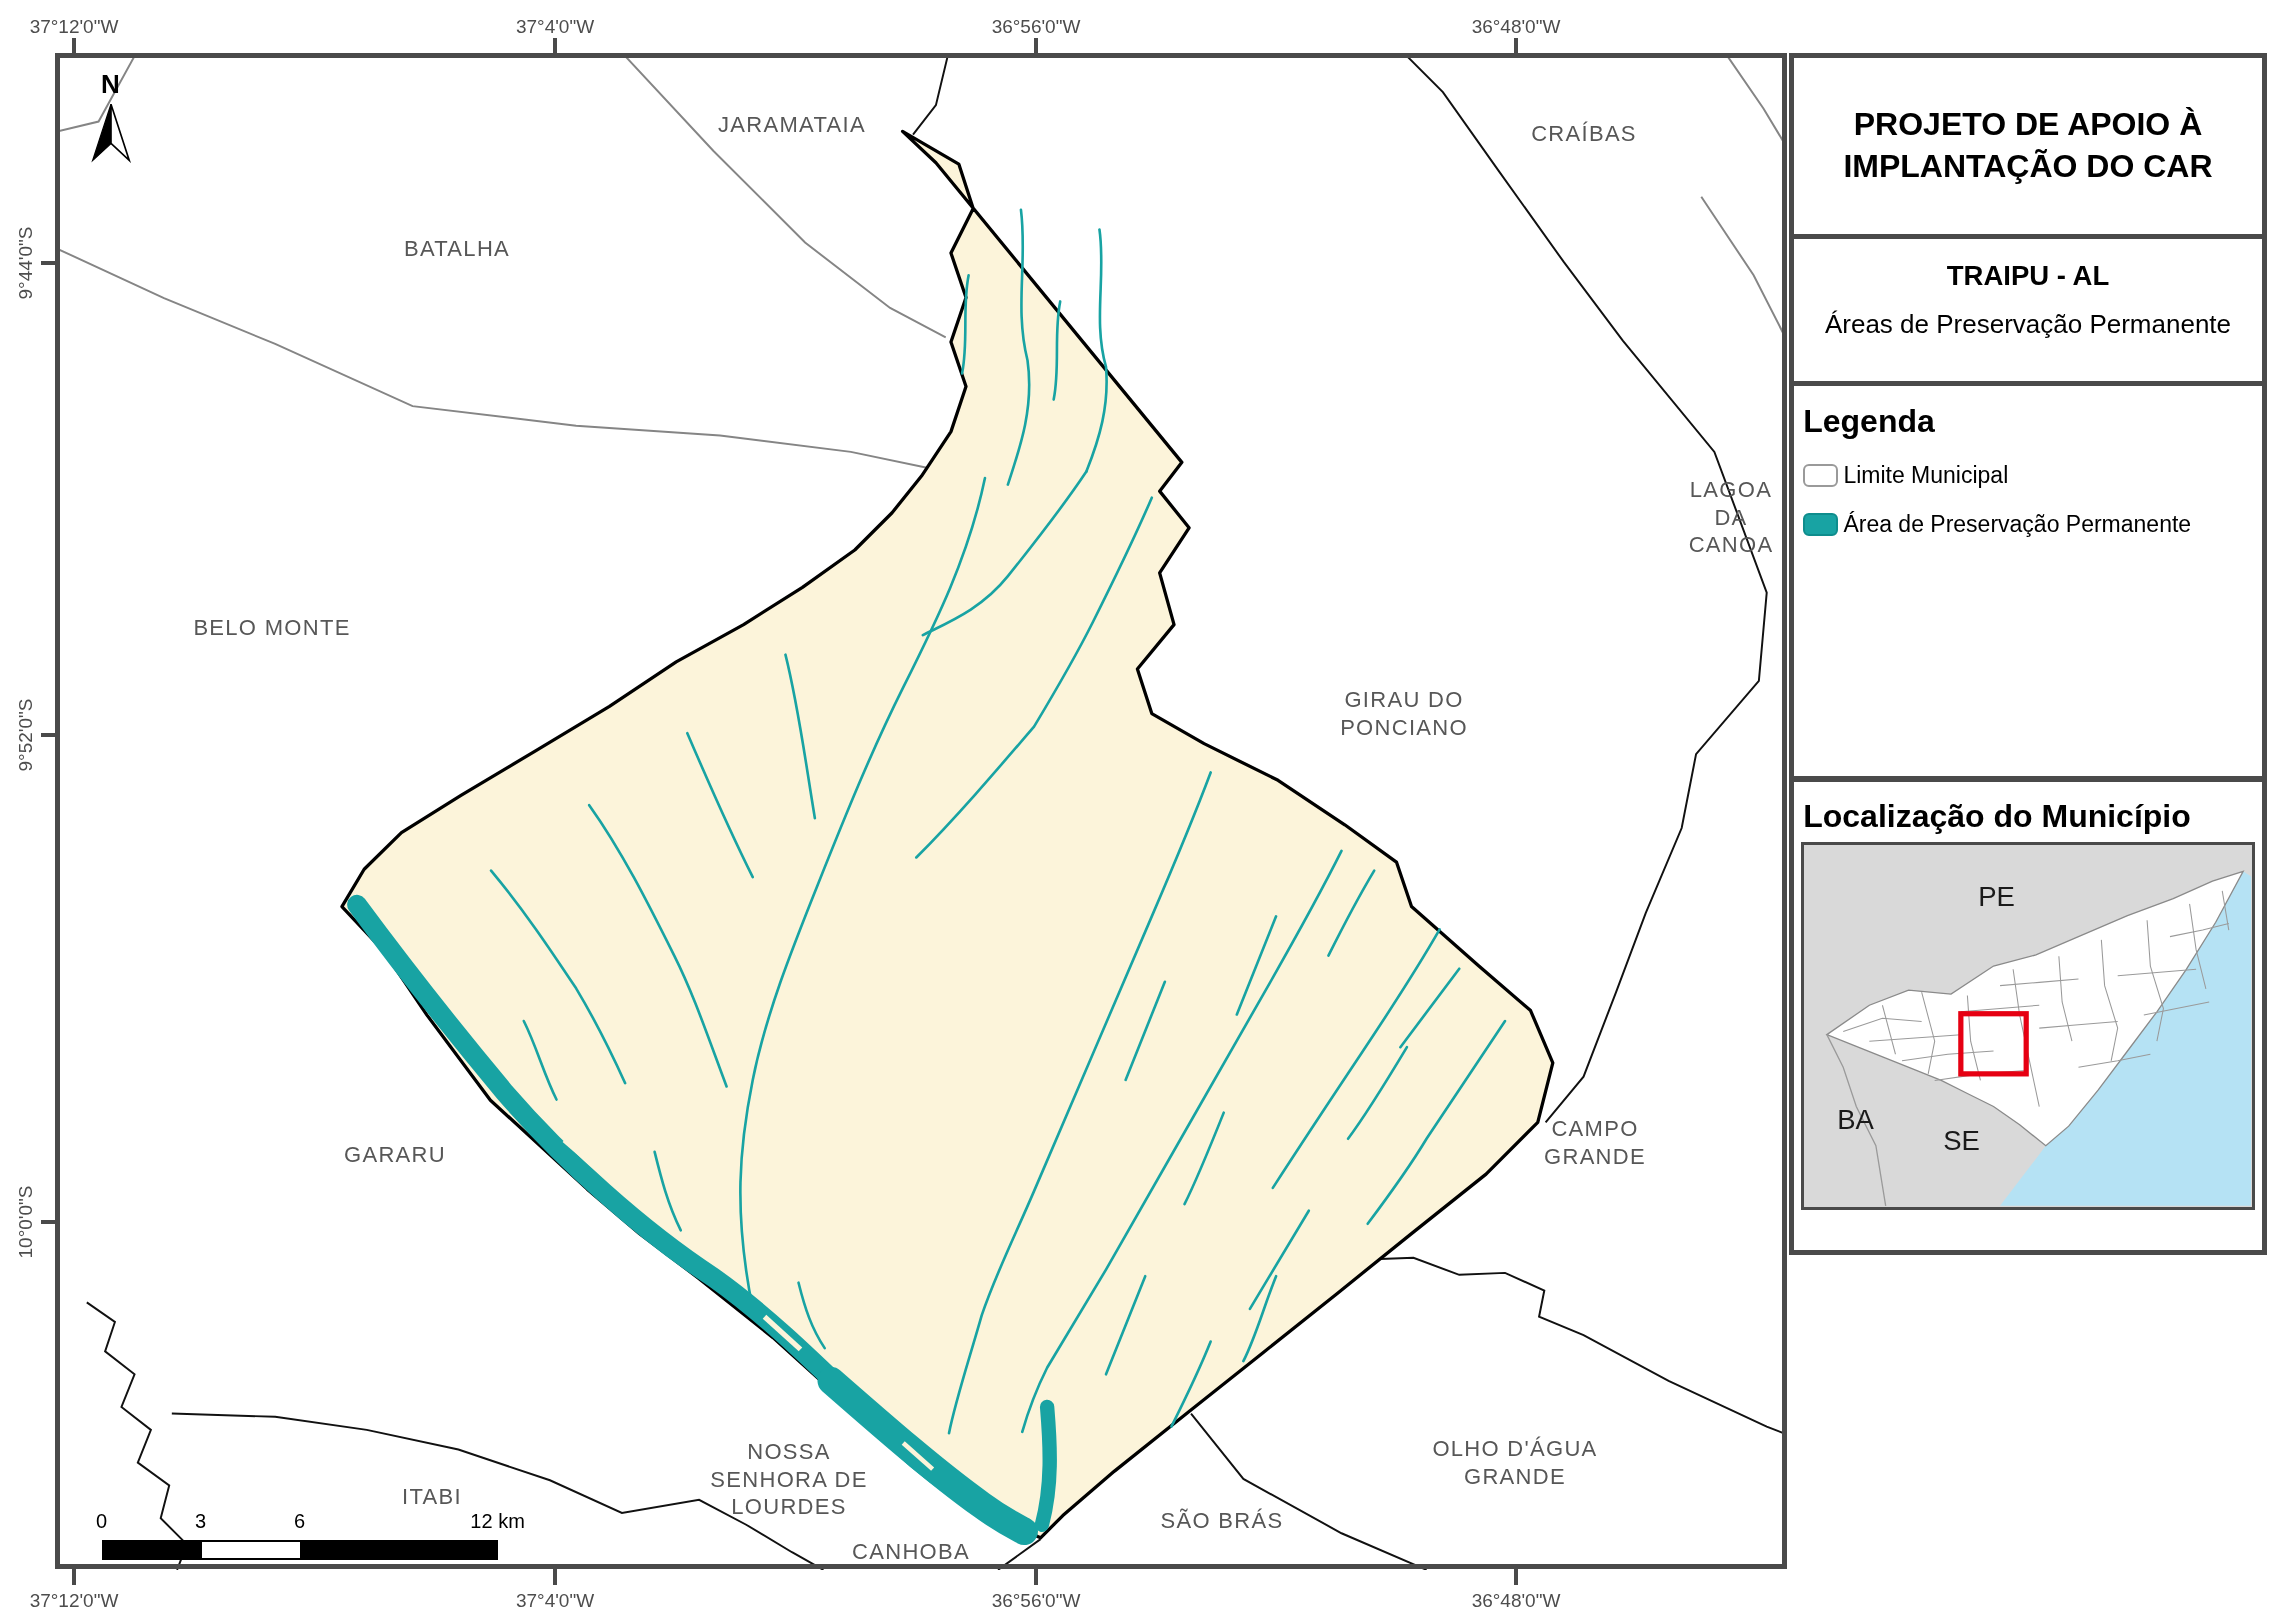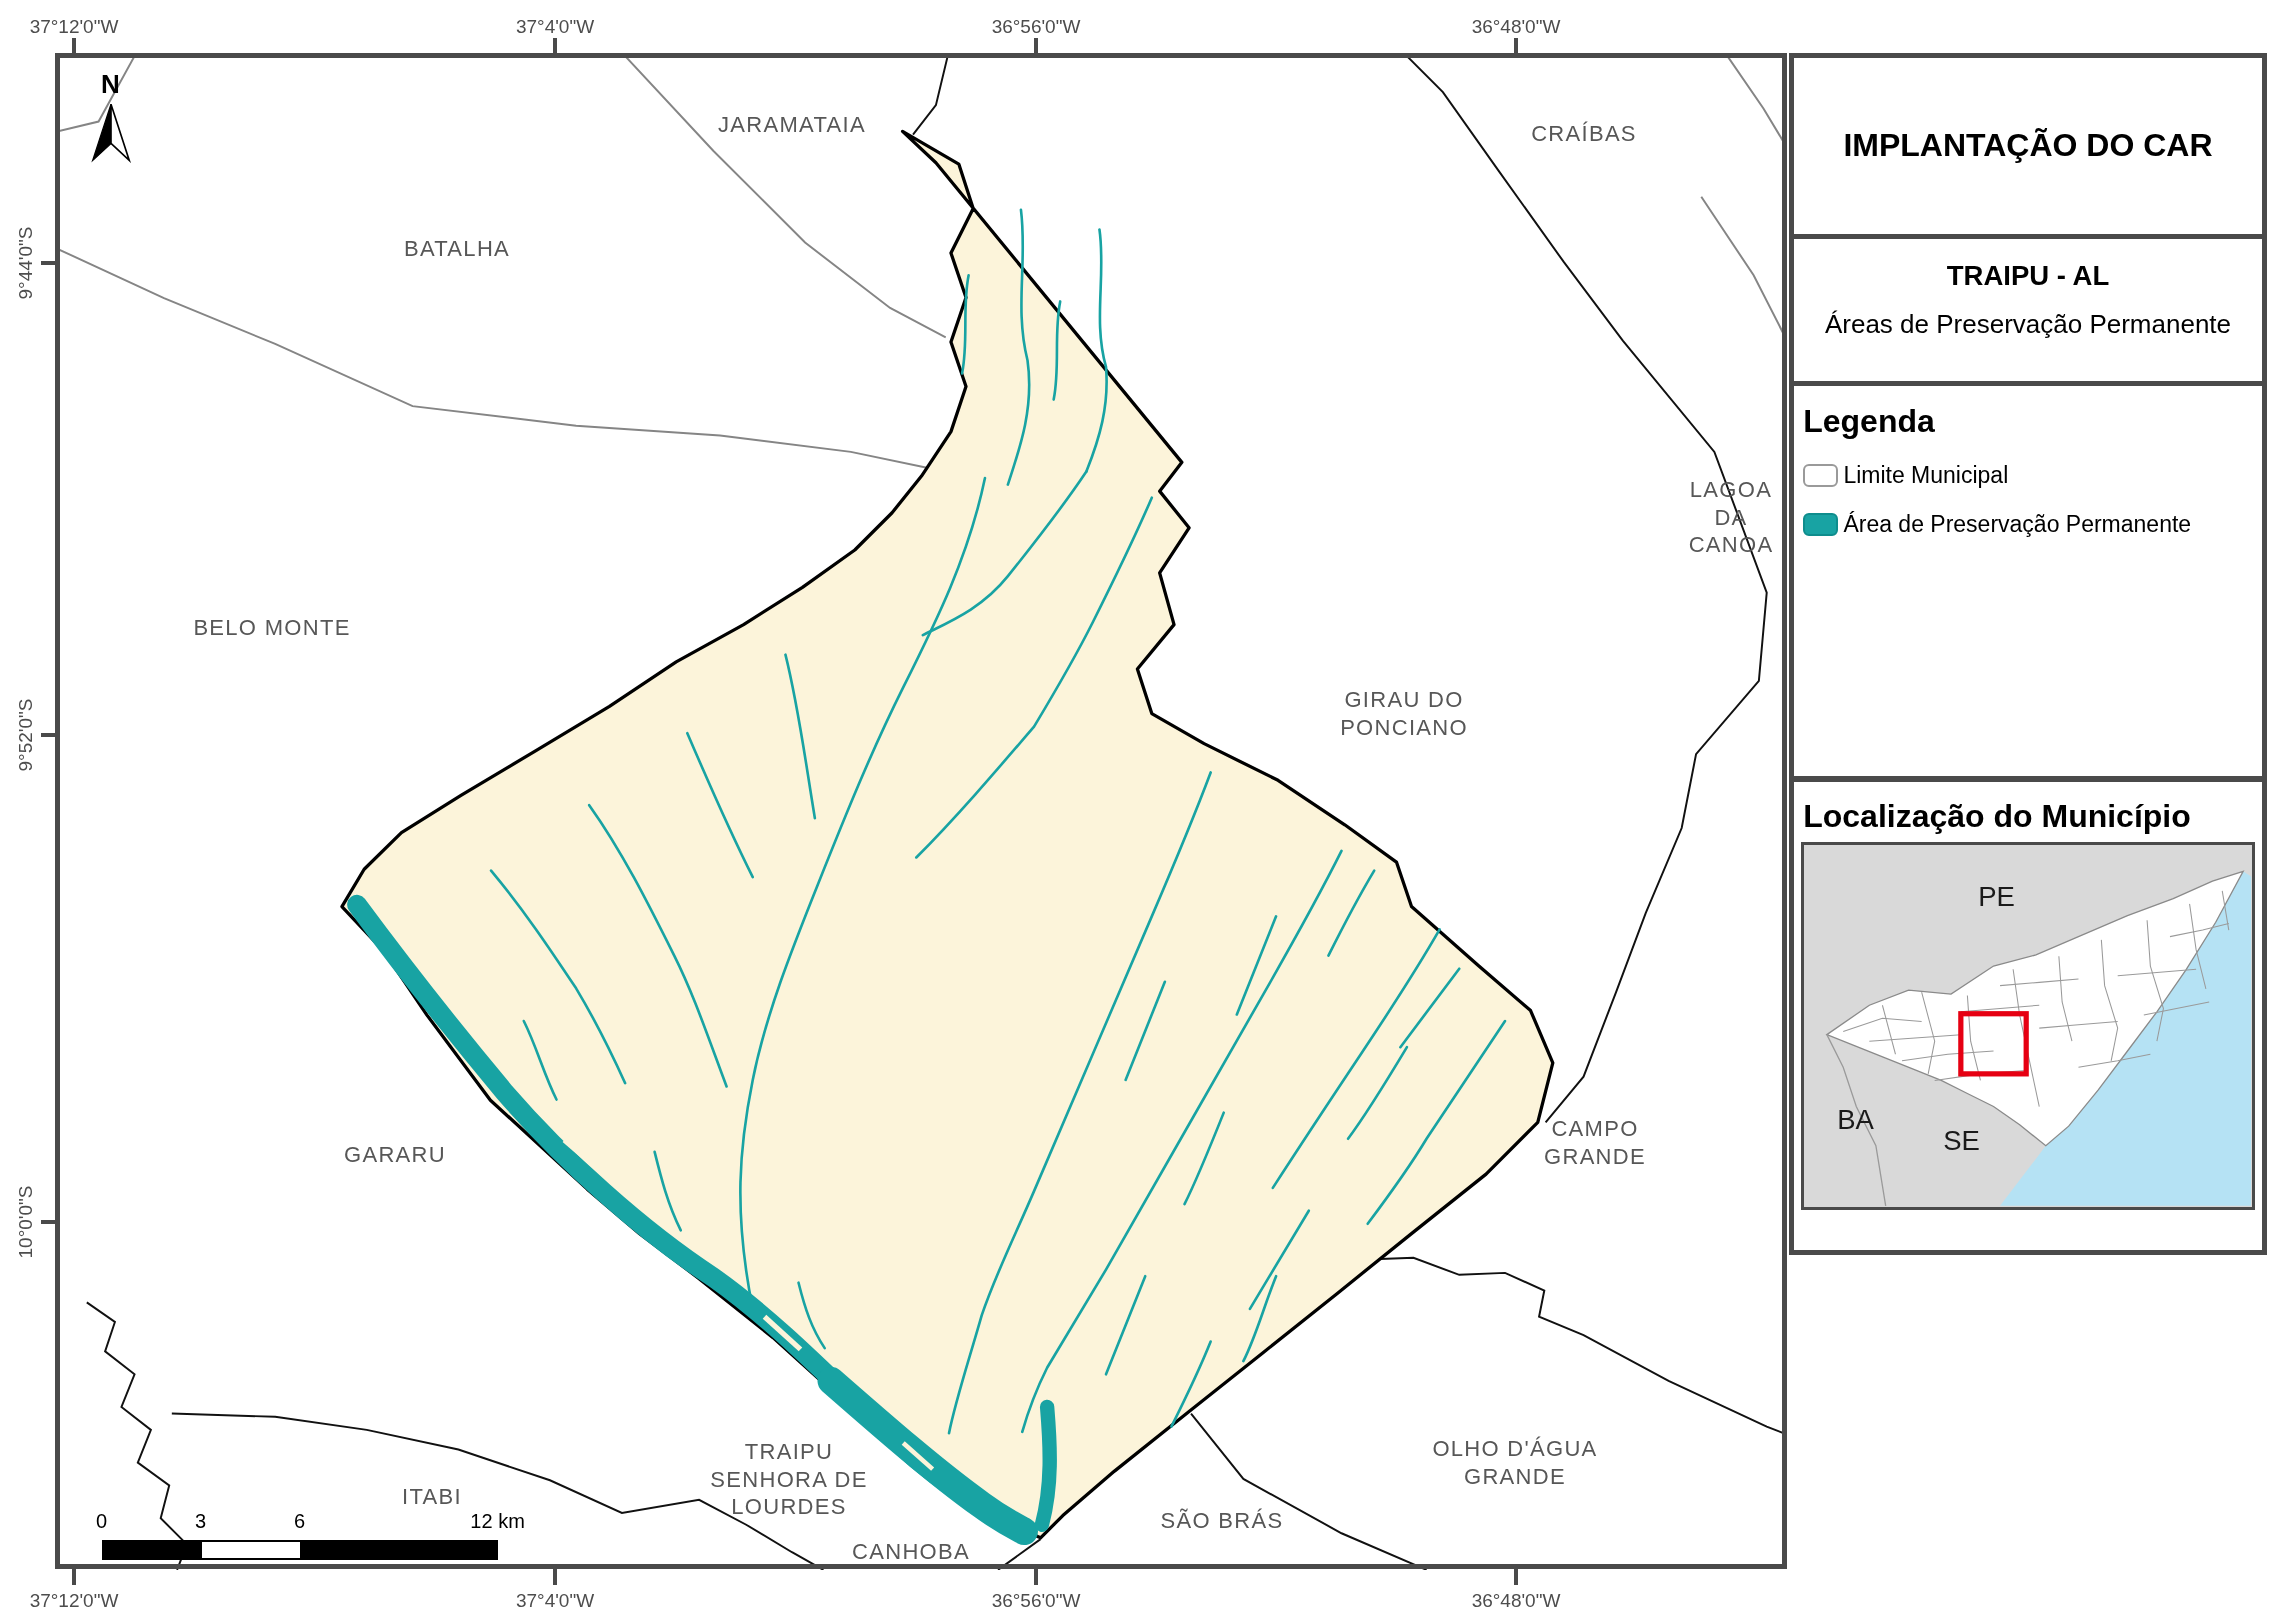--- a/index.html
+++ b/index.html
@@ -144,21 +144,21 @@
     <div class="maplabel" style="left:399px;top:193px;">BATALHA</div>
     <div class="maplabel" style="left:1526px;top:78px;">CRAÍBAS</div>
     <div class="maplabel" style="left:214px;top:572px;">BELO MONTE</div>
     <div class="maplabel" style="left:1673px;top:461px;">LAGOA
 DA CANOA</div>
     <div class="maplabel" style="left:1346px;top:657px;">GIRAU DO
 PONCIANO</div>
     <div class="maplabel" style="left:1537px;top:1086px;">CAMPO GRANDE</div>
     <div class="maplabel" style="left:337px;top:1099px;text-align:right;">GARARU</div>
     <div class="maplabel" style="left:374px;top:1441px;">ITABI</div>
-    <div class="maplabel" style="left:731px;top:1423px;">TRAIPU
+    <div class="maplabel" style="left:731px;top:1423px;">NOSSA
 SENHORA DE
 LOURDES</div>
     <div class="maplabel" style="left:853px;top:1496px;">CANHOBA</div>
     <div class="maplabel" style="left:1164px;top:1465px;">SÃO BRÁS</div>
     <div class="maplabel" style="left:1457px;top:1406px;">OLHO D'ÁGUA
 GRANDE</div>
 
     <div class="north">
       <div class="north-n">N</div>
       <svg width="42" height="60" viewBox="0 0 64 92">
@@ -203,20 +203,21 @@
   <div class="axlab bottom" style="left:74px;top:1590px;">37°12'0"W</div>
   <div class="axlab bottom" style="left:555px;top:1590px;">37°4'0"W</div>
   <div class="axlab bottom" style="left:1036px;top:1590px;">36°56'0"W</div>
   <div class="axlab bottom" style="left:1516px;top:1590px;">36°48'0"W</div>
   <div class="axlab left" style="left:26px;top:263px;">9°44'0"S</div>
   <div class="axlab left" style="left:26px;top:735px;">9°52'0"S</div>
   <div class="axlab left" style="left:26px;top:1222px;">10°0'0"S</div>
 
   <div class="pbox title-box" style="top:53px;height:186px;">
     <div class="title-text">
+      <div>PROJETO DE APOIO À</div>
       <div>IMPLANTAÇÃO DO CAR</div>
     </div>
   </div>
 
   <div class="pbox" style="top:234px;height:153px;">
     <div class="muni">TRAIPU - AL</div>
     <div class="subtitle">Áreas de Preservação Permanente</div>
   </div>
 
   <div class="pbox" style="top:381px;height:400px;">

